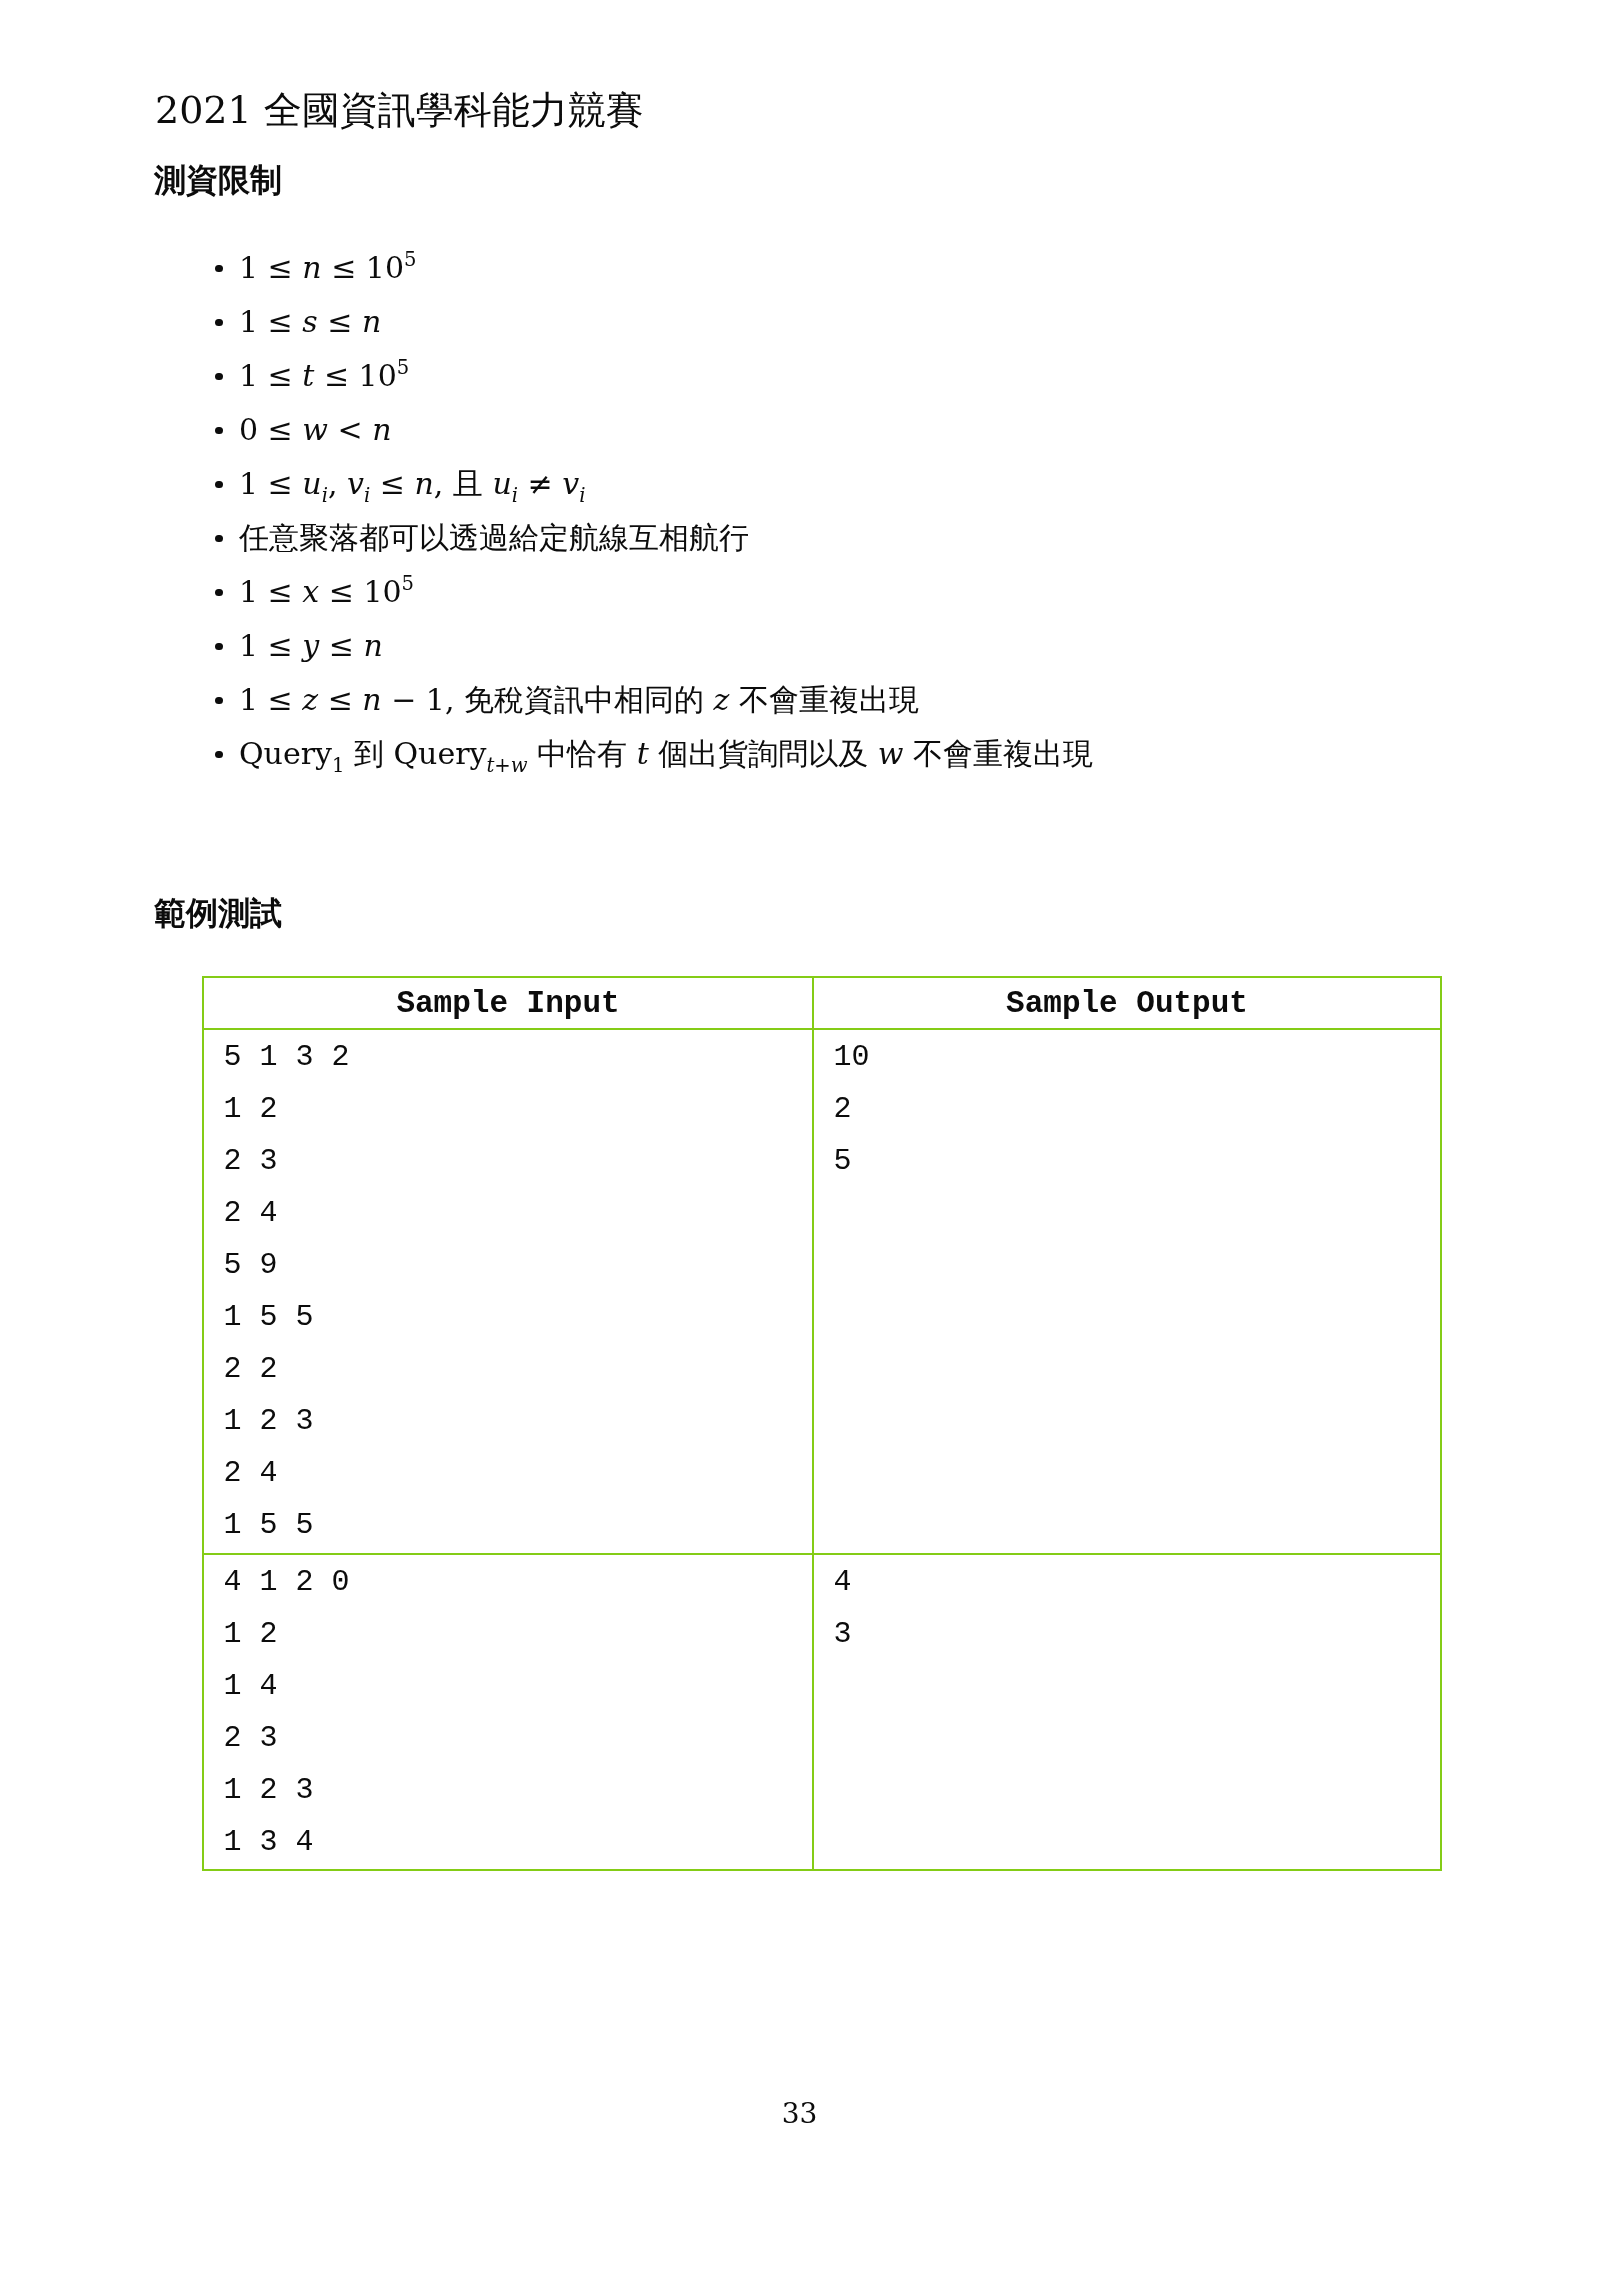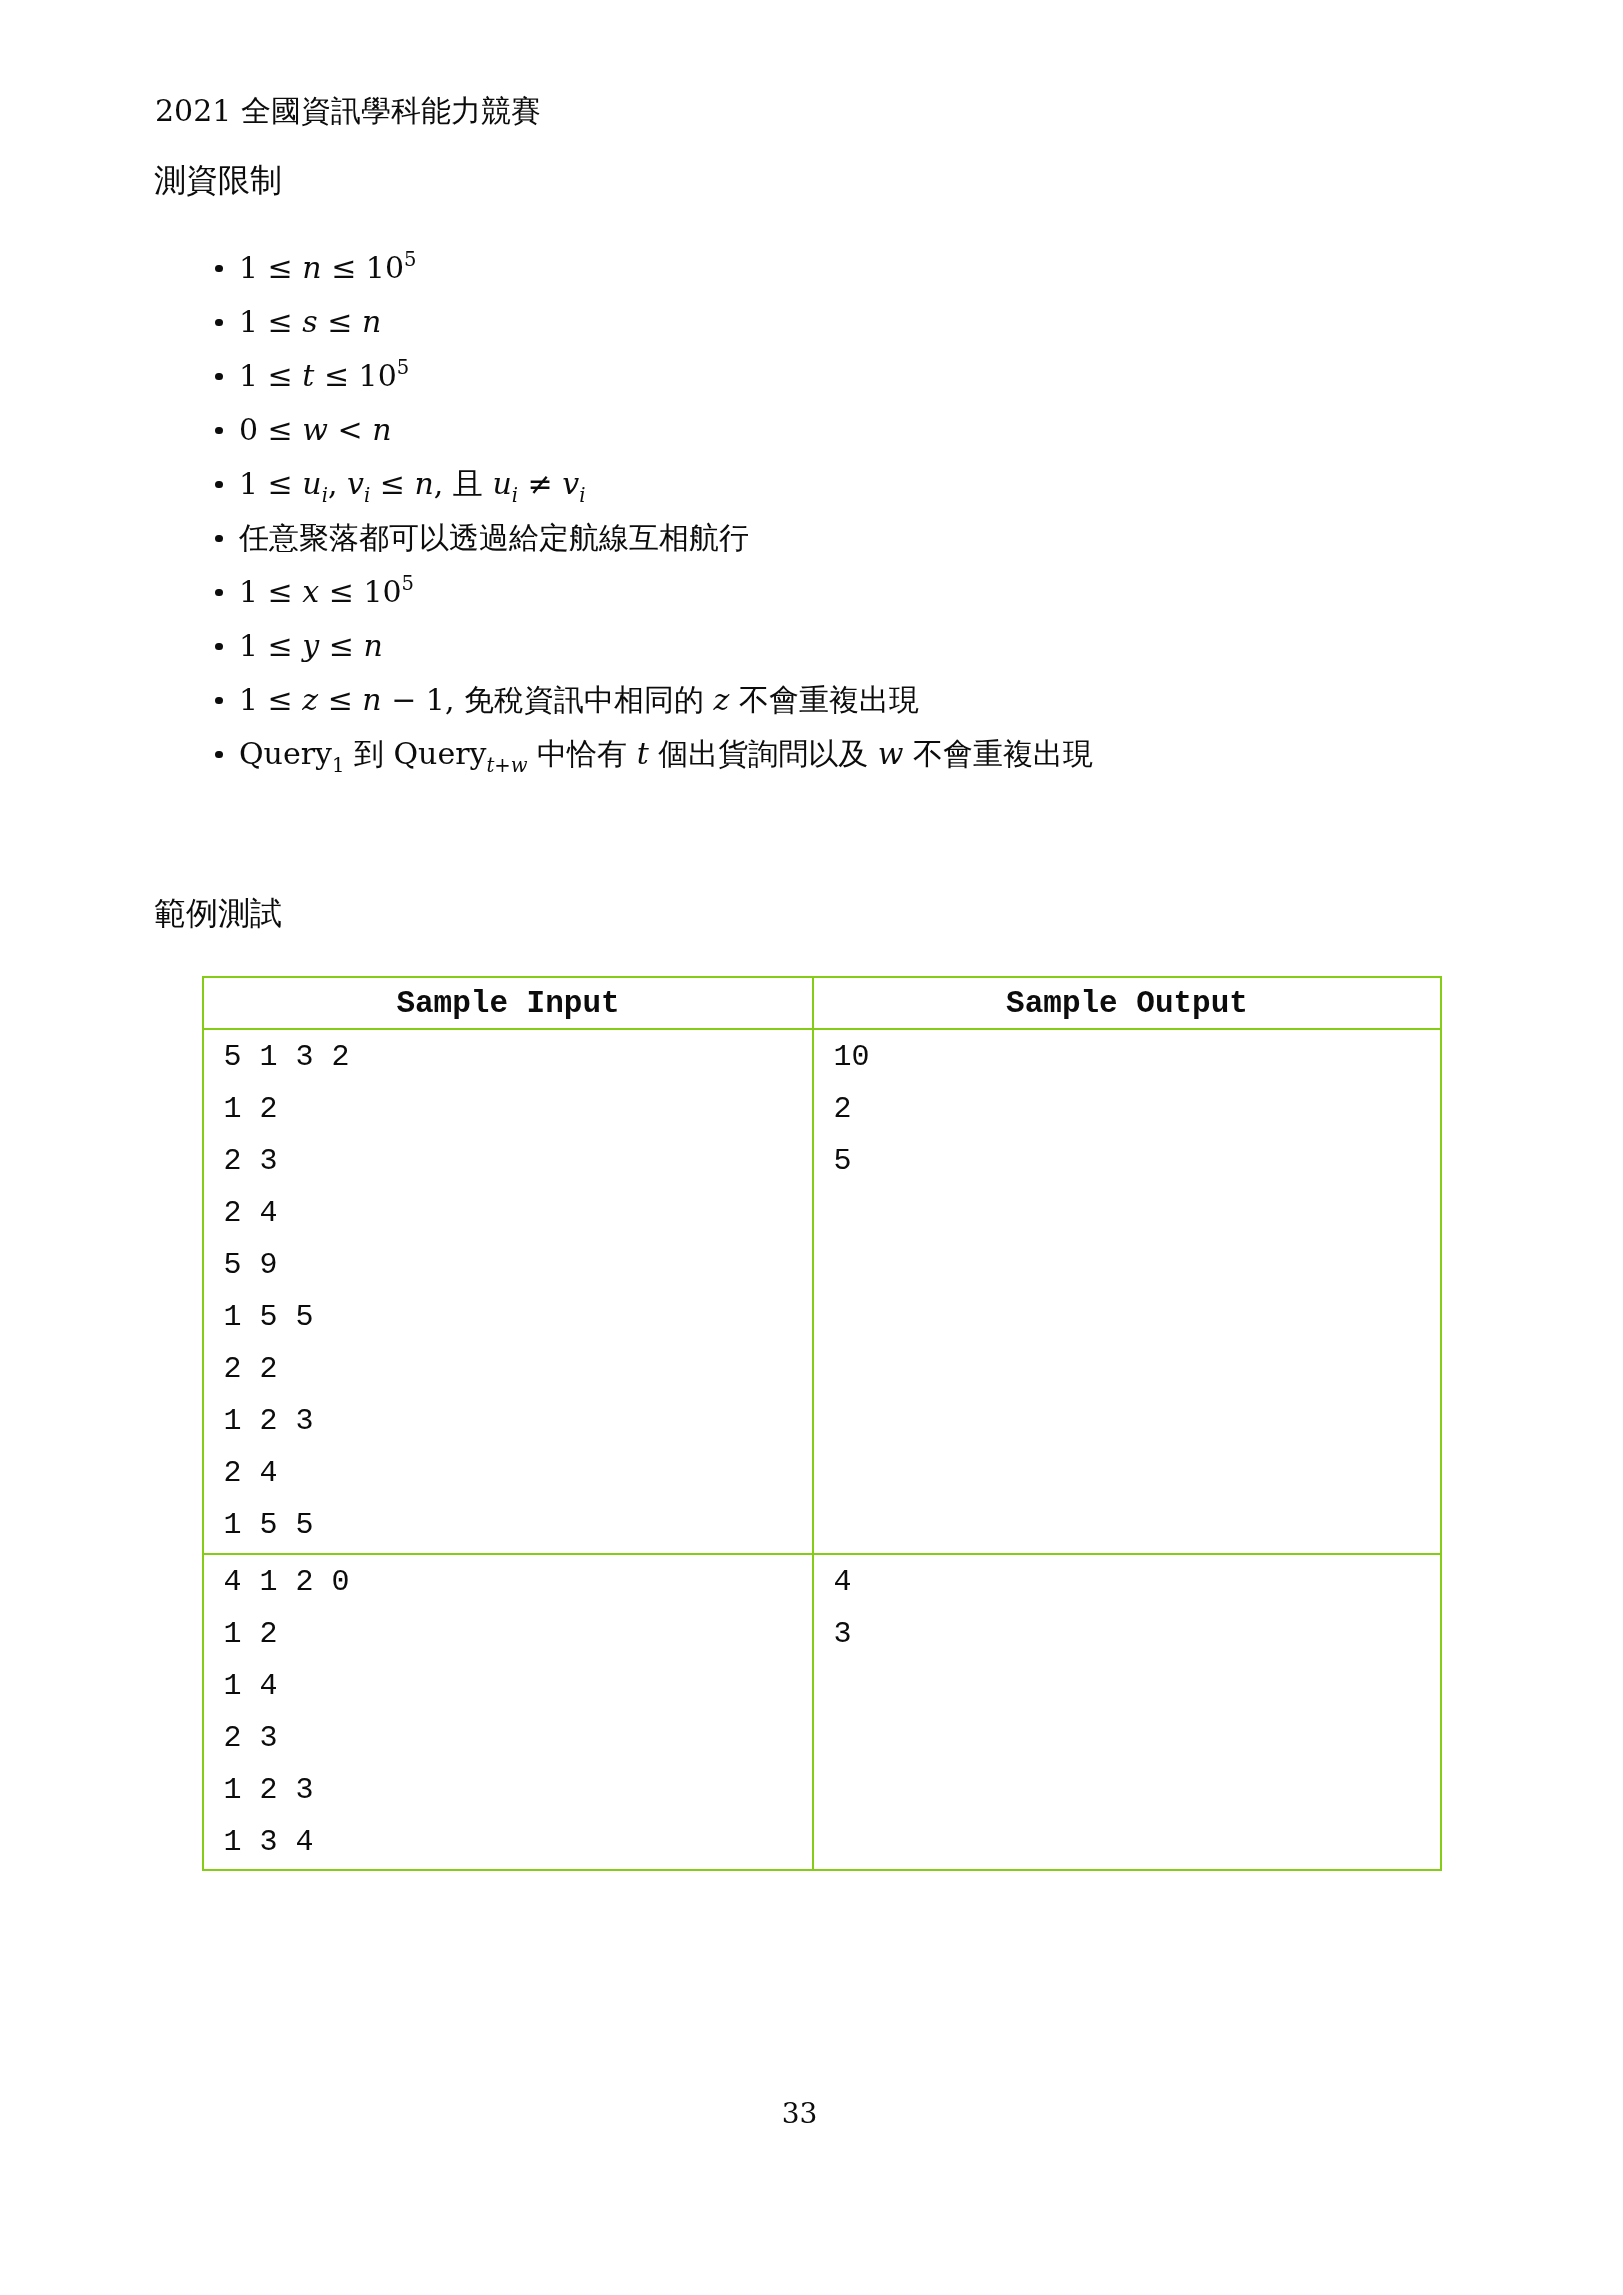--- a/index.html
+++ b/index.html
@@ -5,28 +5,28 @@
   html, body { margin: 0; padding: 0; }
   body {
     width: 1623px; height: 2295px;
     background: #ffffff; color: #0c0c0c;
     position: relative;
     font-family: "DejaVu Serif", serif;
     overflow: hidden;
   }
   .doc-header {
     position: absolute; left: 155px; top: 92px;
-    font-size: 30px; line-height: 37px;
+    font-size: 38px; line-height: 37px;
     font-family: "DejaVu Serif", serif;
     white-space: nowrap;
   }
   .section-heading {
     position: absolute; margin: 0;
     font-family: "DejaVu Sans", sans-serif;
-    font-weight: 400; font-size: 32px; line-height: 37px;
+    font-weight: 700; font-size: 32px; line-height: 37px;
     white-space: nowrap;
   }
   .h-constraints { left: 154px; top: 162px; }
   .h-samples    { left: 154px; top: 895px; }
   .constraints {
     position: absolute; left: 239px; top: 241px;
     list-style: none; margin: 0; padding: 0;
     font-size: 30px;
   }
   .constraints li {

